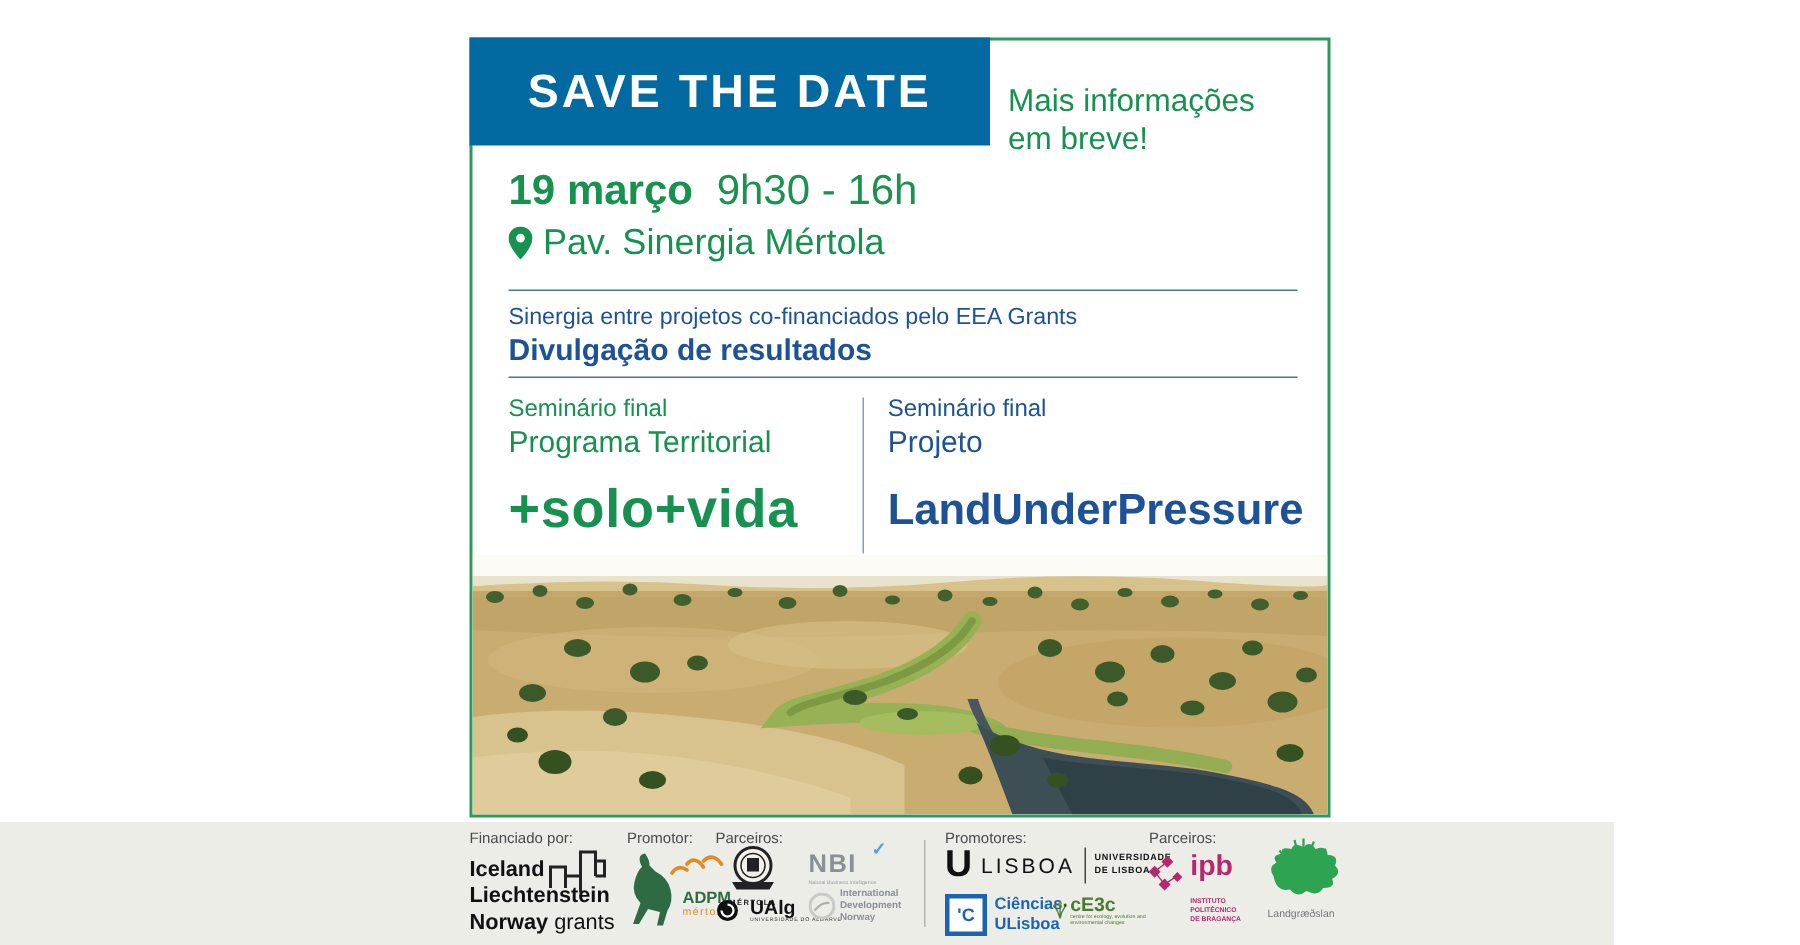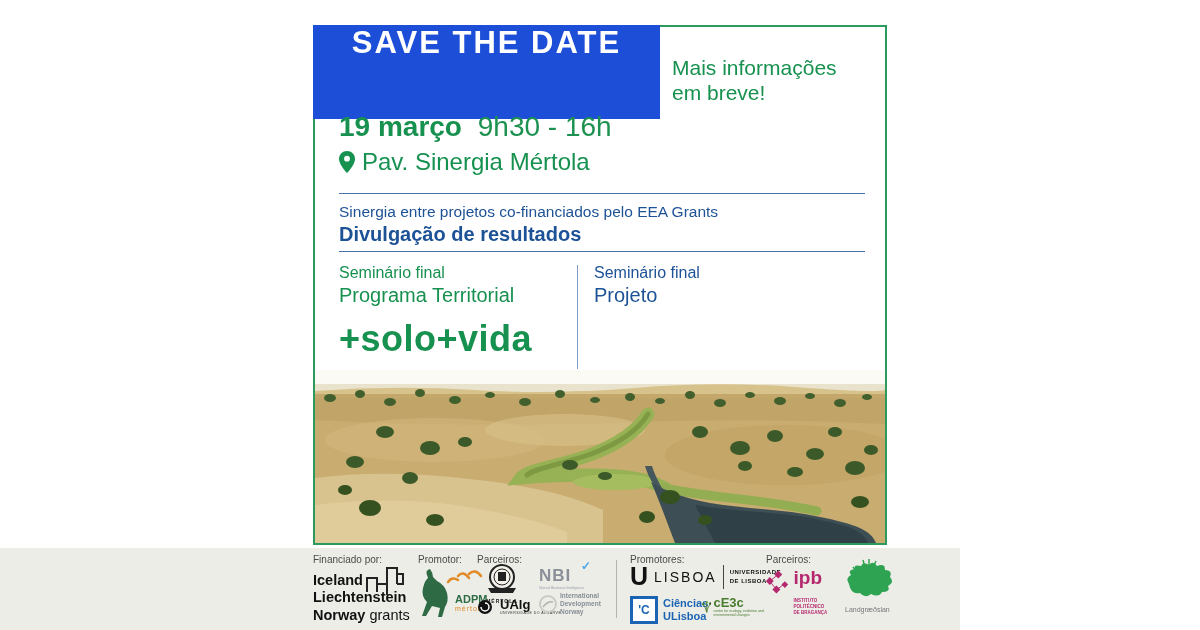--- a/index.html
+++ b/index.html
@@ -5,22 +5,22 @@
   html,body{margin:0;padding:0;}
   body{
     width:1200px;height:630px;position:relative;background:#ffffff;
     font-family:"Liberation Sans", sans-serif; overflow:hidden;
   }
   .card{
     position:absolute;left:313px;top:25px;width:574px;height:520px;
     border:2px solid #2c9a5d;background:#ffffff;box-sizing:border-box;
   }
   .banner{
-    position:absolute;left:-2px;top:-2px;width:347px;height:94px;
-    background:#1d4ed8;display:flex;justify-content:center;
+    position:absolute;left:-2px;top:-2px;width:347px;height:72px;
+    background:#0369a1;display:flex;align-items:center;justify-content:center;
   }
   .banner span{
     color:#ffffff;font-size:31px;font-weight:bold;letter-spacing:2px;
   }
   .more-info{
     position:absolute;left:357px;top:28px;color:#17914f;
     font-size:21px;line-height:1.2;font-weight:500;
   }
   .date-line{position:absolute;left:24px;top:84px;font-size:28px;color:#17914f;white-space:nowrap;}
   .date-line .d{font-weight:bold;}
@@ -36,21 +36,21 @@
   .col-right{padding-left:16px;flex:1;}
   .sem-title{font-size:16px;font-weight:normal;line-height:1.25;}
   .sem-sub{font-size:20px;line-height:1.25;}
   .green-t{color:#17914f;}
   .navy-t{color:#1d5296;}
   .solo{font-size:36px;font-weight:bold;color:#17914f;margin-top:10px;letter-spacing:0.5px;}
   .lup{font-size:29px;font-weight:bold;color:#1d5296;margin-top:16px;}
   .photo{position:absolute;left:0;bottom:0;width:570px;height:173px;overflow:hidden;}
   .photo svg{display:block;}
   .footer{
-    position:absolute;left:0;top:548px;width:960px;height:82px;background:#ecede7;
+    position:absolute;left:0;top:548px;width:1076px;height:82px;background:#ecede7;
   }
   .flabel{font-size:10px;color:#4a4a4a;position:absolute;top:6px;left:0;white-space:nowrap;}
   .fgroup{position:absolute;top:0;height:82px;}
   
   .g-eea{left:313px;width:110px;}
   .eea-text{position:absolute;top:24px;left:0;font-size:14.5px;line-height:1.2;color:#111;font-weight:bold;white-space:nowrap;}
   .eea-text .grants{font-weight:normal;}
   .eea-glyph{position:absolute;left:52px;top:14px;}
   
   .g-adpm{left:418px;width:78px;}
@@ -129,20 +129,21 @@
   <div class="cols">
     <div class="col-left">
       <div class="sem-title green-t">Seminário final</div>
       <div class="sem-sub green-t">Programa Territorial</div>
       <div class="solo">+solo+vida</div>
     </div>
     <div class="col-div"></div>
     <div class="col-right">
       <div class="sem-title navy-t">Seminário final</div>
       <div class="sem-sub navy-t">Projeto</div>
+      <div class="lup">LandUnderPressure</div>
     </div>
   </div>
 
   <div class="photo">
     <svg width="570" height="173" viewBox="0 0 570 173" preserveAspectRatio="none">
       <rect x="0" y="0" width="570" height="173" fill="#c9ac70"></rect>
       <rect x="0" y="0" width="570" height="14" fill="#fbfaf5"></rect>
       <path d="M0,14 H570 V24 Q430,17 290,21 Q140,25 0,21 Z" fill="#e9e2cd"></path>
       <path d="M0,21 Q80,15 160,20 T320,18 T480,17 T570,20 V28 H0 Z" fill="#d7c28c"></path>
       <path d="M0,24 H570 V54 Q430,47 300,53 Q150,58 0,50 Z" fill="#bfa265" opacity="0.85"></path>

